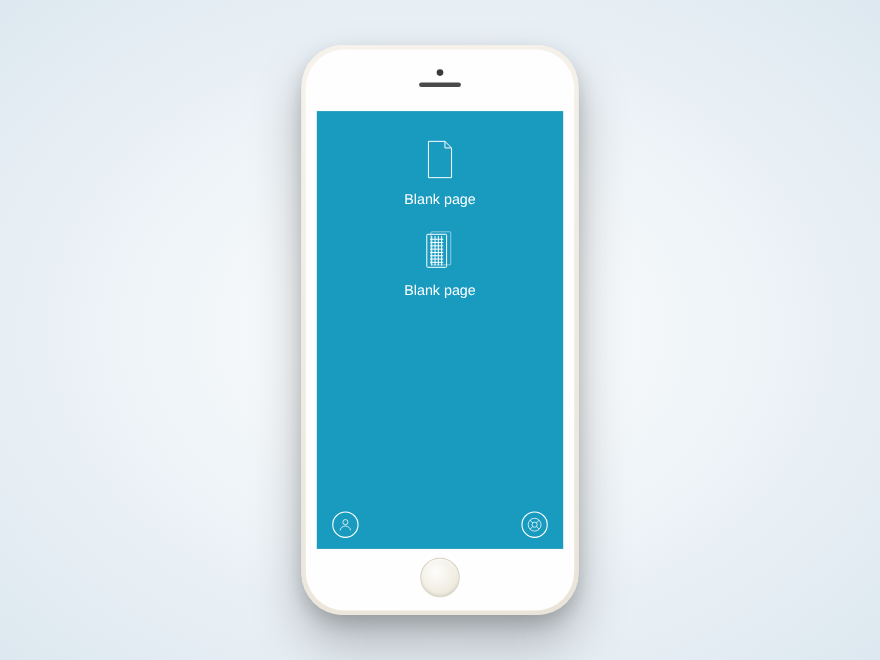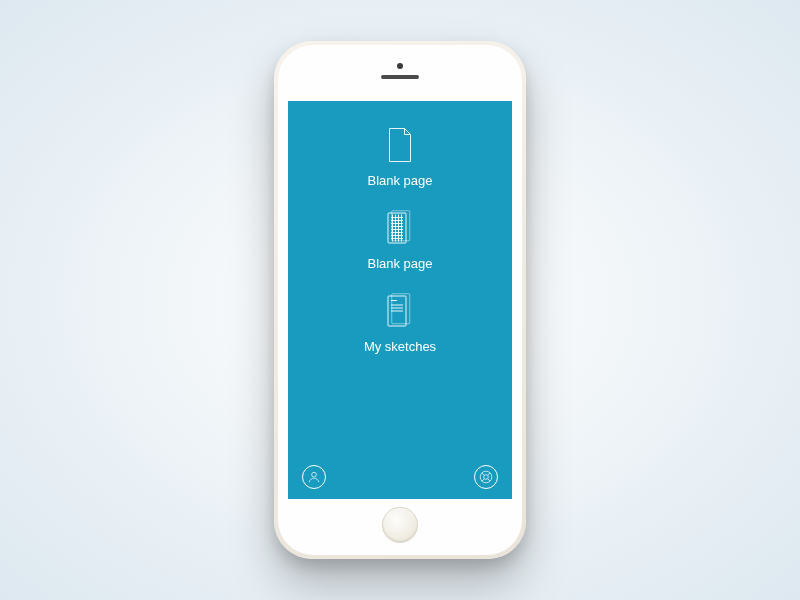--- a/index.html
+++ b/index.html
@@ -144,33 +144,20 @@
                 <line x1="10" y1="38" x2="26" y2="38"></line>
               <line x1="12" y1="6" x2="12" y2="42"></line>
                 <line x1="16" y1="6" x2="16" y2="42"></line>
               <line x1="20" y1="6" x2="20" y2="42"></line>
                 <line x1="24" y1="6" x2="24" y2="42"></line>
             </svg>
           </div>
           <span>Blank page</span>
         </div>
 
-        <div class="menu-item">
-          <div class="icon-box">
-            <svg viewBox="0 0 44 48" width="34" height="36">
-              <rect x="6" y="4" width="24" height="40" rx="1"></rect>
-              <rect x="11" y="1" width="24" height="40" rx="1" stroke-opacity="0.5"></rect>
-              <line x1="10" y1="10" x2="18" y2="10"></line>
-              <line x1="10" y1="16" x2="26" y2="16"></line>
-              <line x1="10" y1="20" x2="26" y2="20"></line>
-              <line x1="10" y1="24" x2="26" y2="24"></line>
-            </svg>
-          </div>
-          <span>My sketches</span>
-        </div>
 
 
       </div>
 
       <div class="bottom-row">
         <div class="circle-btn">
           <svg viewBox="0 0 24 24" width="14" height="14">
             <circle cx="12" cy="8" r="4"></circle>
             <path d="M4 21c0-4 4-7 8-7s8 3 8 7"></path>
           </svg>

